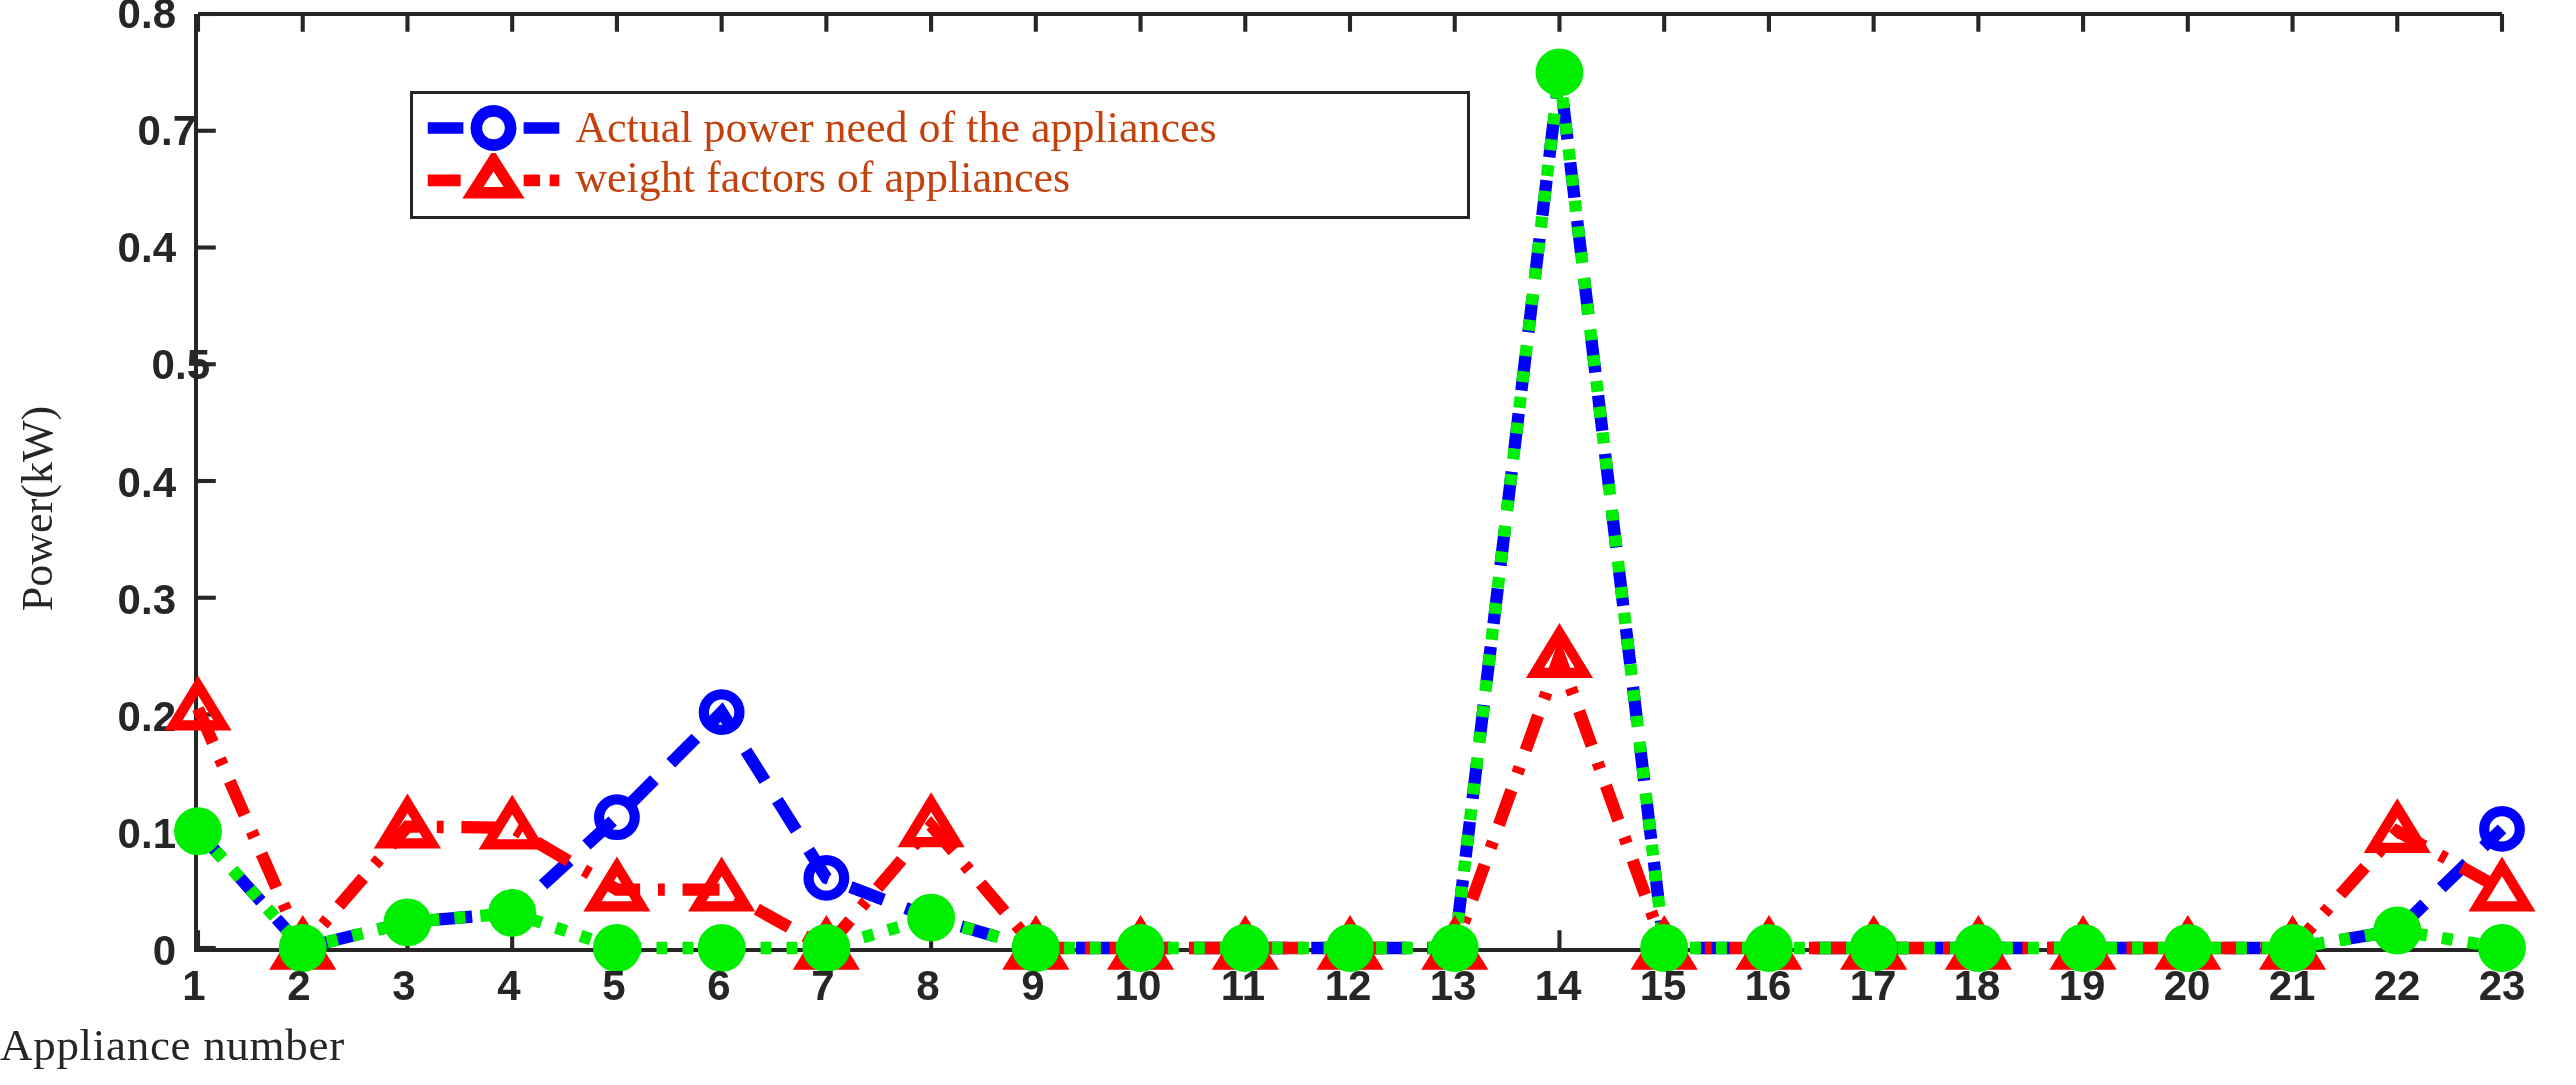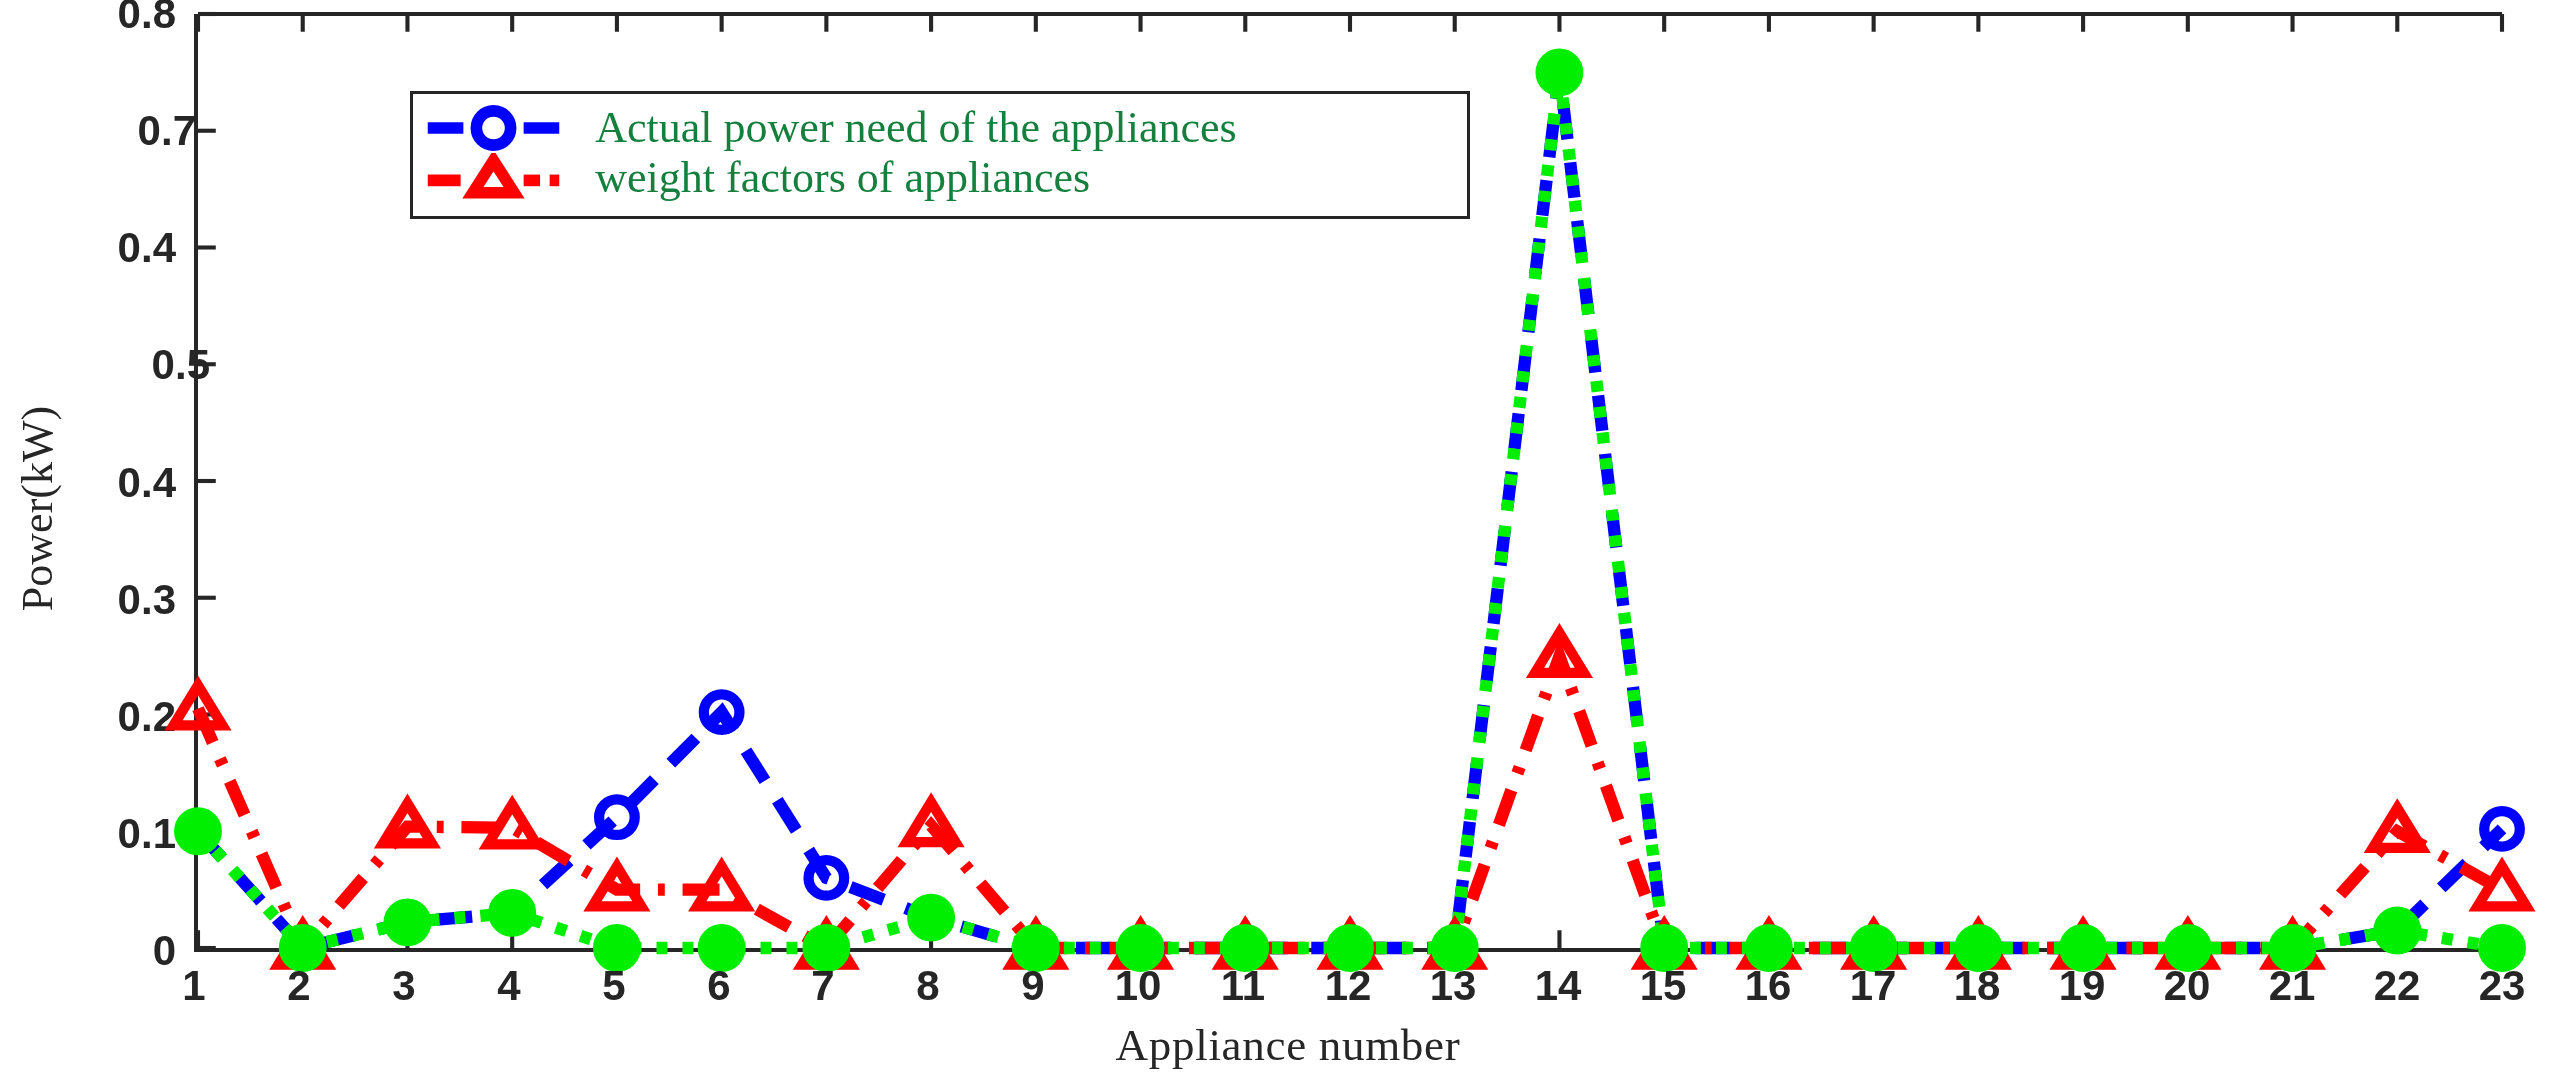--- a/index.html
+++ b/index.html
@@ -47,43 +47,42 @@
     text-align:center;
     font-family:"Liberation Serif",serif;
     font-size:44px;color:#262626;
     transform:rotate(-90deg);
     transform-origin:50% 50%;
     white-space:nowrap;
   }
   #xlabel{
     position:absolute;
     left:0;right:0;top:1019px;
-    text-align:center;
     font-family:"Liberation Serif",serif;
     font-size:45px;color:#262626;
     letter-spacing:0.7px;
   }
 
   
   #legend{
     position:absolute;
     left:212px; top:77px;
     width:1060px;
     background:#fff;
     border:3.4px solid #262626;
     box-sizing:border-box;
     padding:9.6px 12.3px 12.3px 12.3px;
   }
   .legrow{display:flex;align-items:center;height:50px;}
   .legsample{width:137px;height:50px;position:relative;flex:0 0 137px;}
   .legtext{
     font-family:"Liberation Serif",serif;
-    font-size:44px;color:#15803d;
-    white-space:nowrap;
-    margin-left:33px;
+    font-size:44px;color:#c2410c;
+    white-space:nowrap;
+    margin-left:13px;
     line-height:1;
   }
 </style>
 </head>
 <body>
 
 <div id="fig">
 
   <div id="yticks">
       <div class="ytick ytickbox" style="top: 951px; left: 0px; width: 176px;">0</div>

